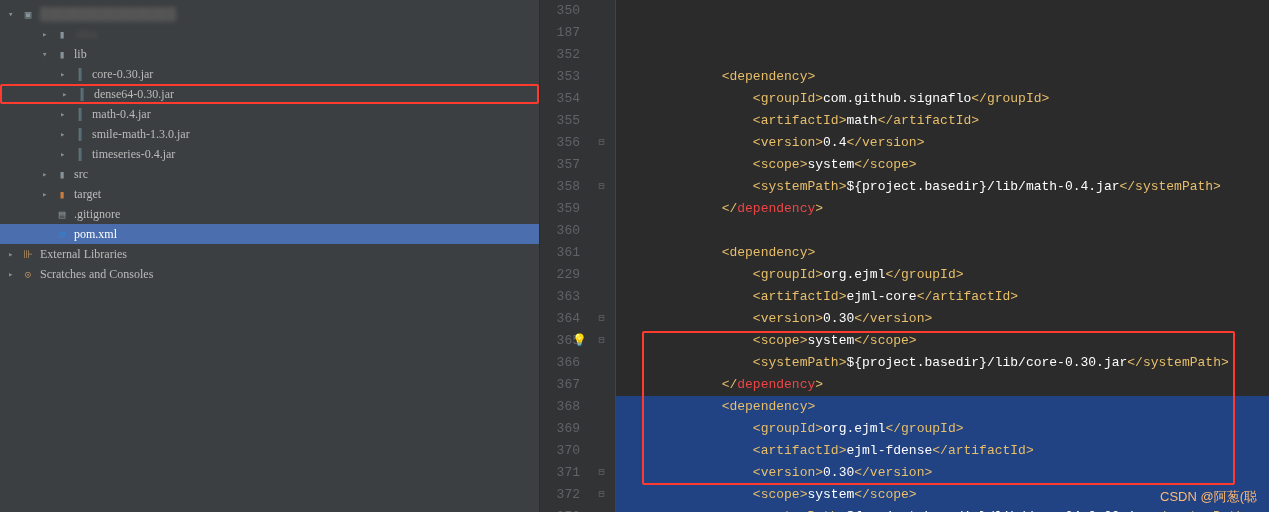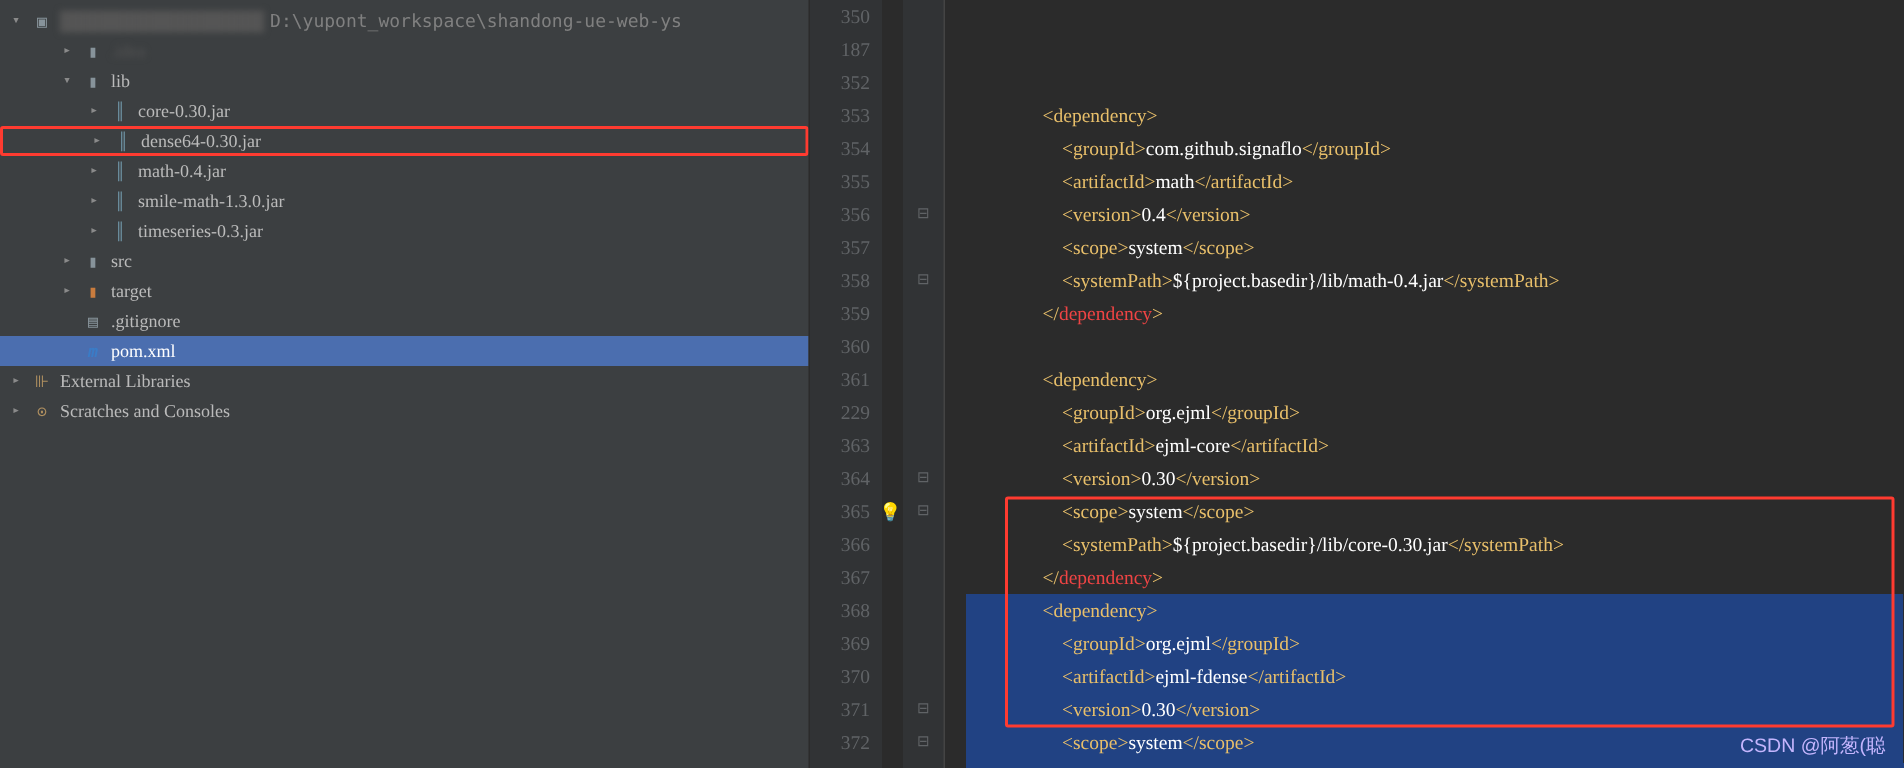--- a/index.html
+++ b/index.html
@@ -61,24 +61,23 @@
 .icon.scratch { color: #b09060; }
 .label { color: #bbbbbb; font-family: Liberation Serif, serif; }
 .tree-row.selected .label { color: #fff; }
 .path { color: #808080; margin-left: 4px; }
 .blur { color: #555; filter: blur(2px); }
 
 .editor {
   flex: 1;
   background: #2b2b2b;
   display: flex;
-  font-family: Liberation Serif, serif;
+  font-family: Liberation Mono, monospace;
   font-size: 13px;
   overflow: hidden;
-  gap: 14px;
 }
 .gutter {
   width: 48px;
   background: #313335;
   color: #606366;
   text-align: right;
   padding-right: 8px;
   line-height: 22px;
   user-select: none;
 }
@@ -116,36 +115,35 @@
   pointer-events: none;
 }
 .tag { color: #e8bf6a; }
 .text { color: #ffffff; }
 .closing { color: #ef4444; }
 
 .watermark {
   position: absolute;
   right: 12px;
   bottom: 6px;
-  color: #c4b5fd;
+  color: #fdba74;
   font-size: 13px;
   font-family: "Microsoft YaHei", sans-serif;
   z-index: 100;
 }
 </style>
 </head>
 <body>
 
 <div class="sidebar">
   <div class="tree">
     <div class="tree-row indent-0">
       <span class="arrow">▾</span>
       <span class="icon folder">▣</span>
       <span class="label blur">████████████████</span>
-      <span class="path">D:\yupont_workspace\shandong-ue-web-ys</span>
     </div>
     <div id="tree-items">
         <div class="tree-row indent-2">
           <span class="arrow">▸</span>
           <span class="icon folder">▮</span>
           <span class="label blur">.idea</span>
         </div>
         <div class="tree-row indent-2">
           <span class="arrow">▾</span>
           <span class="icon folder">▮</span>
@@ -167,21 +165,21 @@
           <span class="label">math-0.4.jar</span>
         </div>
         <div class="tree-row indent-3">
           <span class="arrow">▸</span>
           <span class="icon jar">║</span>
           <span class="label">smile-math-1.3.0.jar</span>
         </div>
         <div class="tree-row indent-3">
           <span class="arrow">▸</span>
           <span class="icon jar">║</span>
-          <span class="label">timeseries-0.3.jar</span>
+          <span class="label">timeseries-0.4.jar</span>
         </div>
         <div class="tree-row indent-2">
           <span class="arrow">▸</span>
           <span class="icon folder">▮</span>
           <span class="label">src</span>
         </div>
         <div class="tree-row indent-2">
           <span class="arrow">▸</span>
           <span class="icon folder-orange">▮</span>
           <span class="label">target</span>

